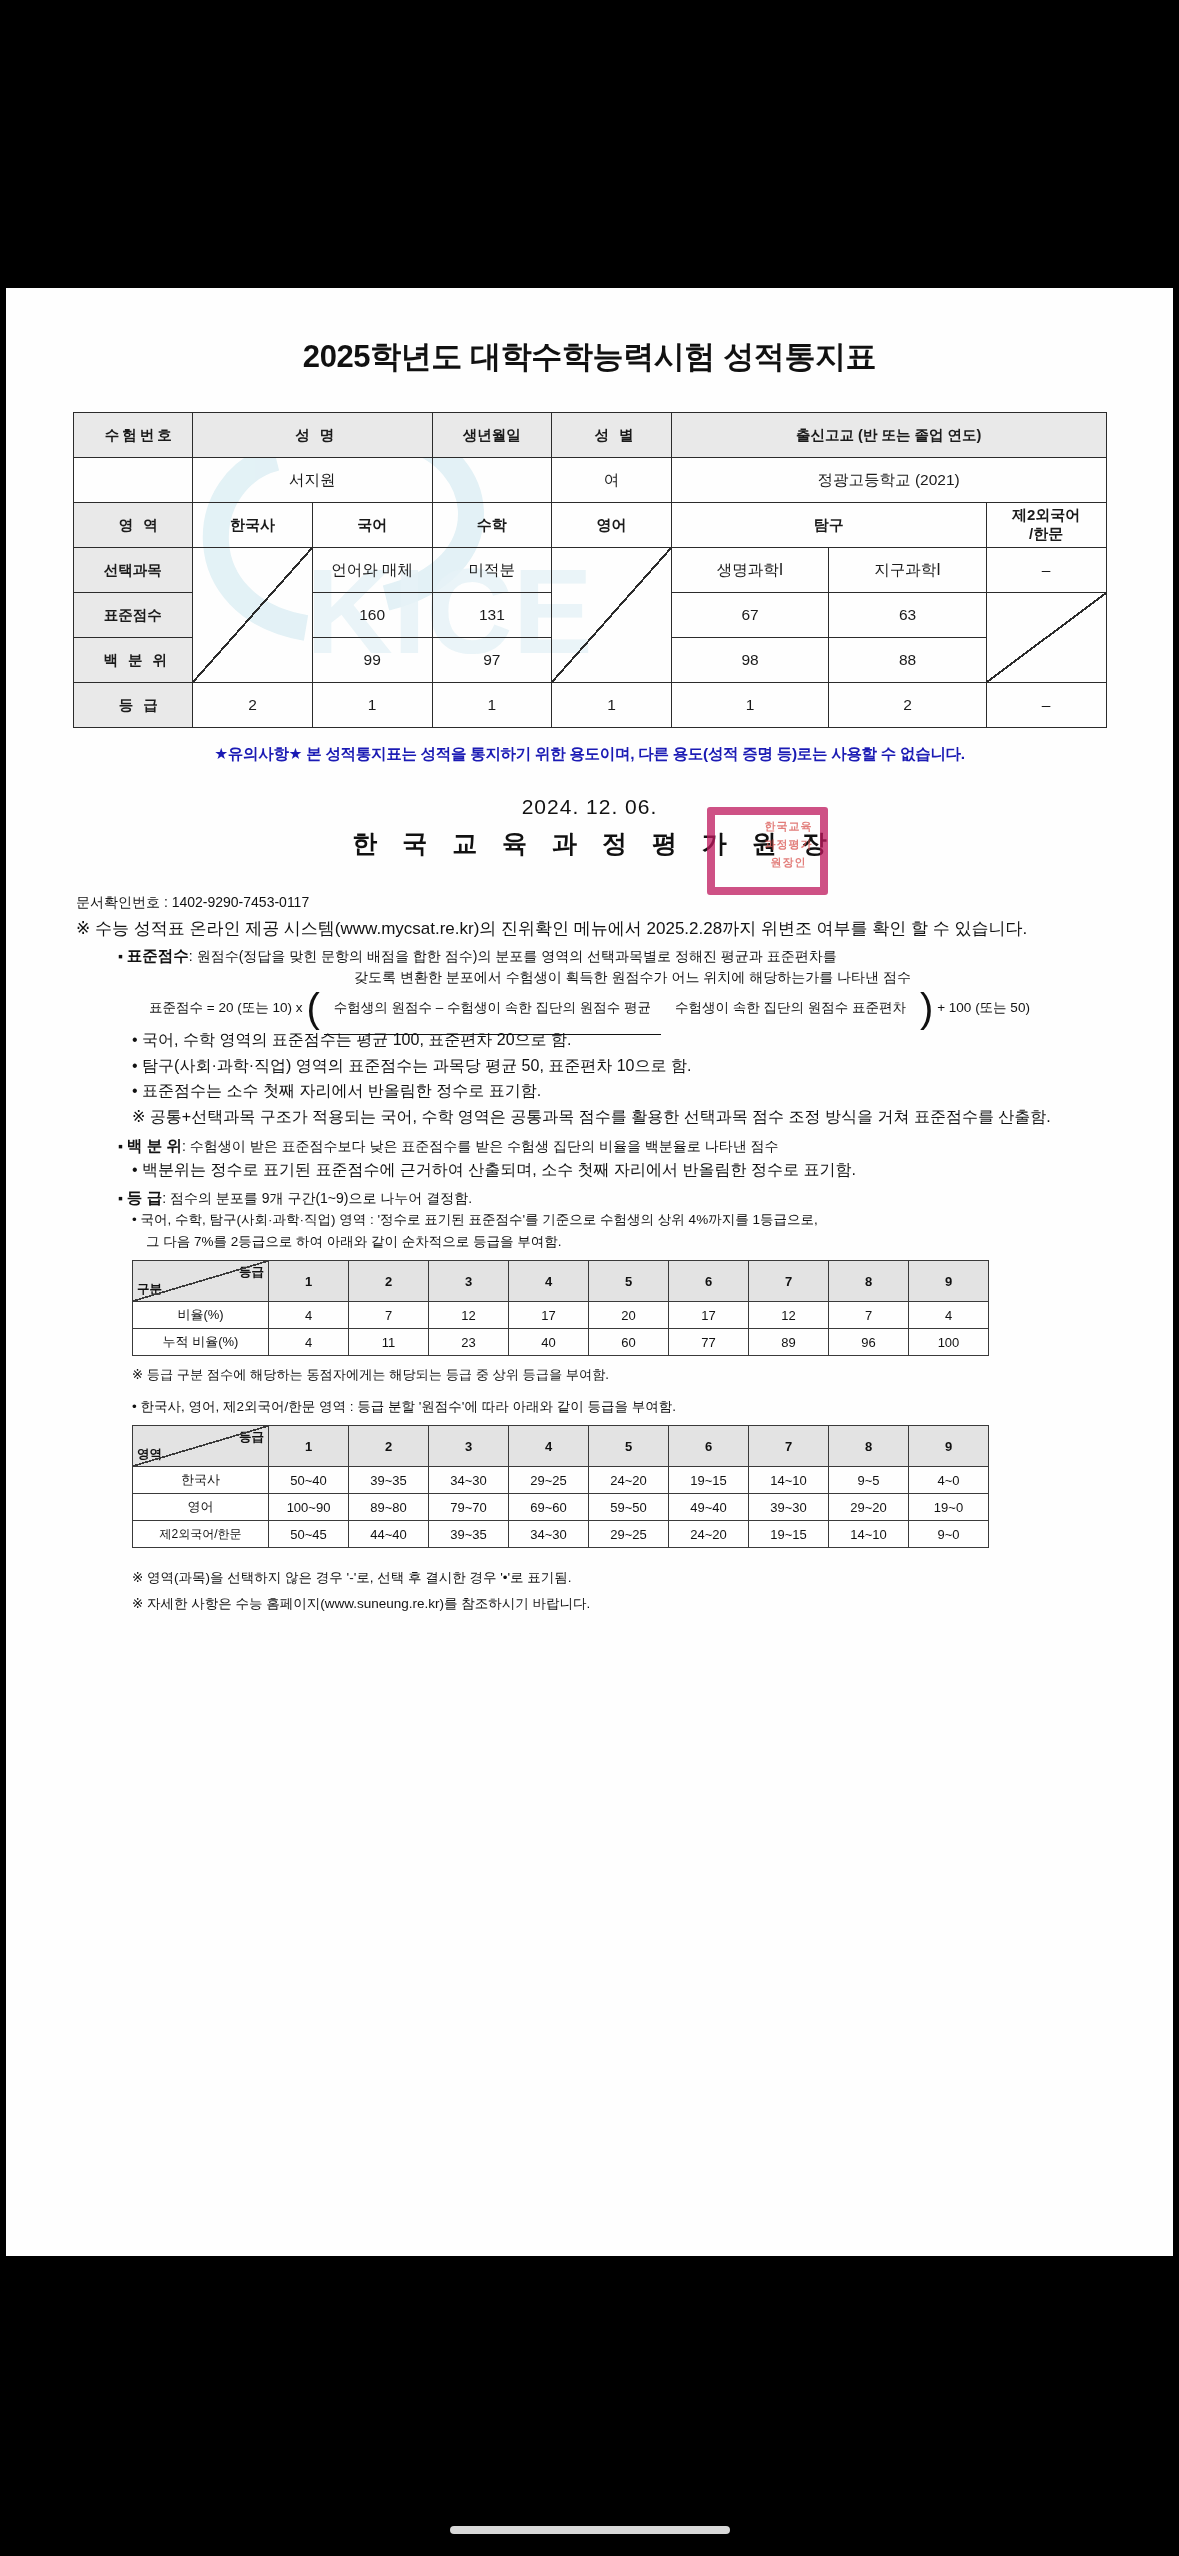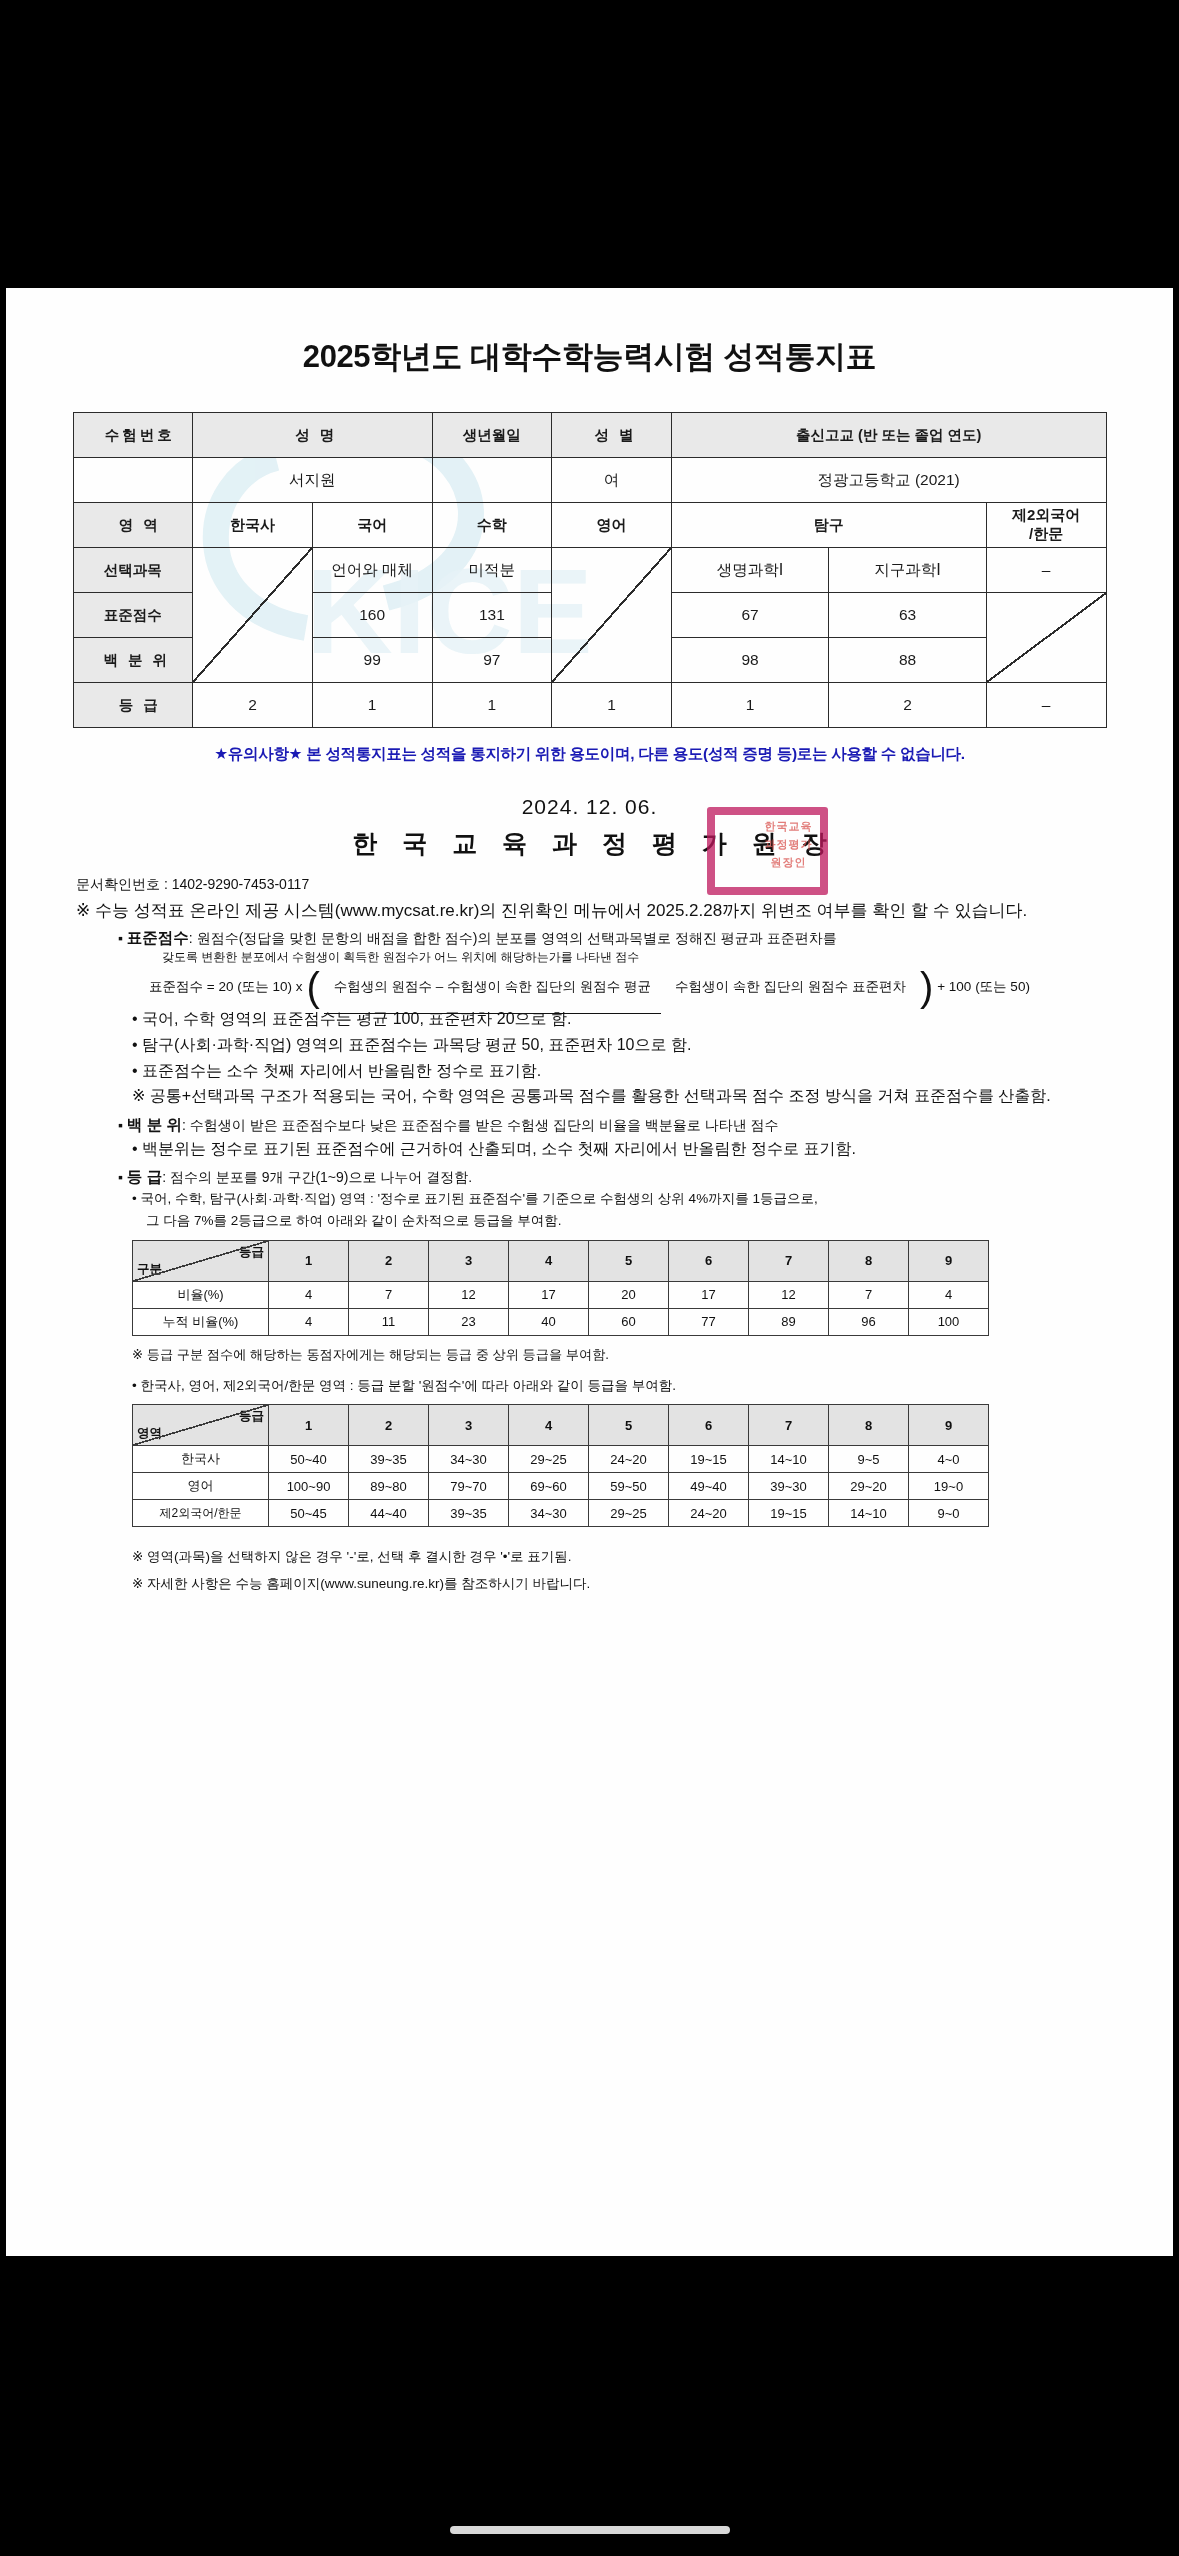--- a/index.html
+++ b/index.html
@@ -82,29 +82,29 @@
     width:62px;height:72px;border:8px solid #be185d;border-radius:3px;
     opacity:.75;
     padding-left:43px;
   }
   .seal span{
     display:block;font-size:11px;color:#d9534f;line-height:14px;
     font-weight:bold;padding-top:4px;letter-spacing:1px;
   }
 
   
-  .body-wrap{margin:16px 70px 0 70px;color:#111;}
+  .body-wrap{margin:34px 70px 0 70px;color:#111;}
   .docnum{font-size:14px;margin-bottom:5px;}
   .subnote{font-size:17px;margin-bottom:3px;}
   .section-head{font-size:18px;font-weight:bold;margin-top:14px;margin-bottom:6px;}
 
   .b1{margin-left:42px;font-size:14px;margin-top:6px;}
   .b1 .sq{font-weight:bold;}
   .b1 .term{font-weight:bold;font-size:15.5px;}
-  .cont{margin-left:86px;font-size:12px;line-height:1.45;}
+  .cont{margin-left:86px;font-size:14px;line-height:1.45;text-align:center;}
   .b2{margin-left:56px;font-size:16px;line-height:1.6;}
   .b3{margin-left:56px;font-size:13.5px;line-height:1.6;}
   .star{margin-left:56px;font-size:13.2px;line-height:1.6;}
 
   
   .formula{
     display:flex;align-items:center;justify-content:center;
     font-size:13.5px;margin:8px 0 6px 0;color:#111;
   }
   .paren{font-size:40px;line-height:26px;font-weight:300;margin:0 4px;}

